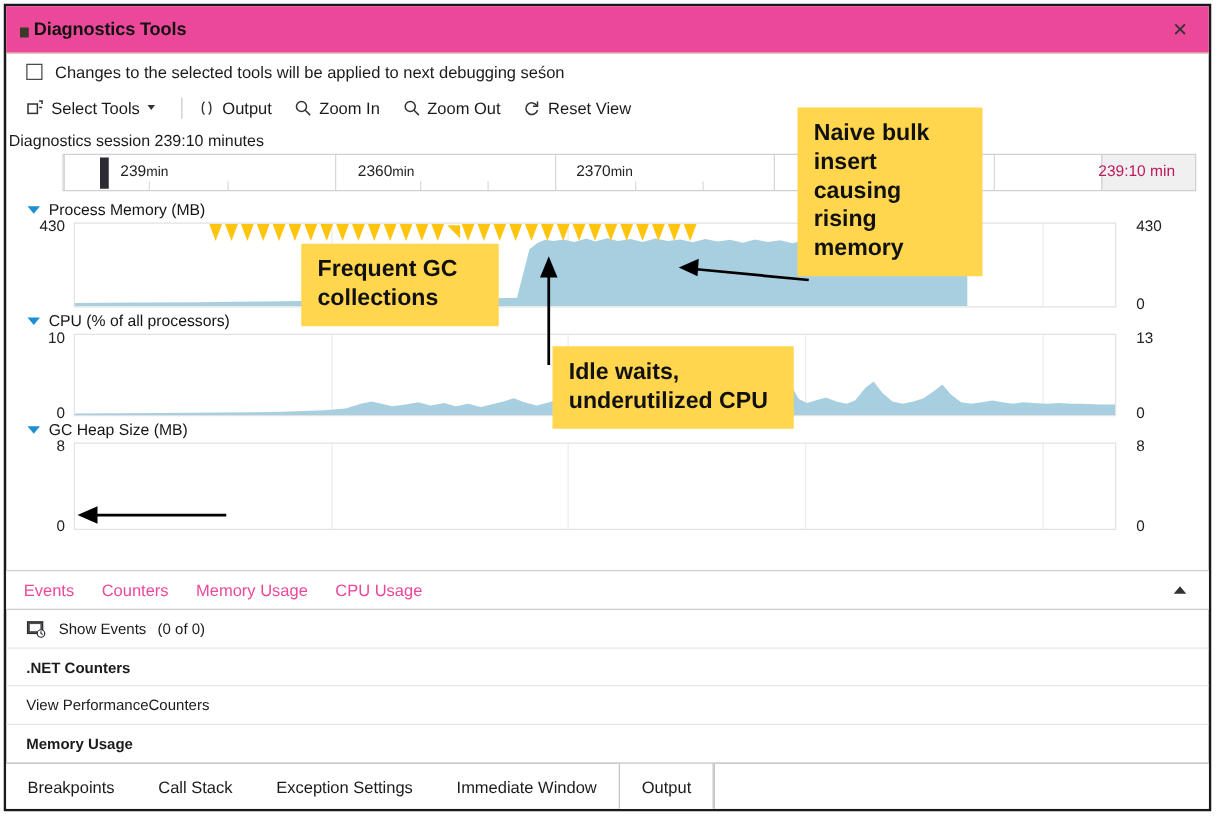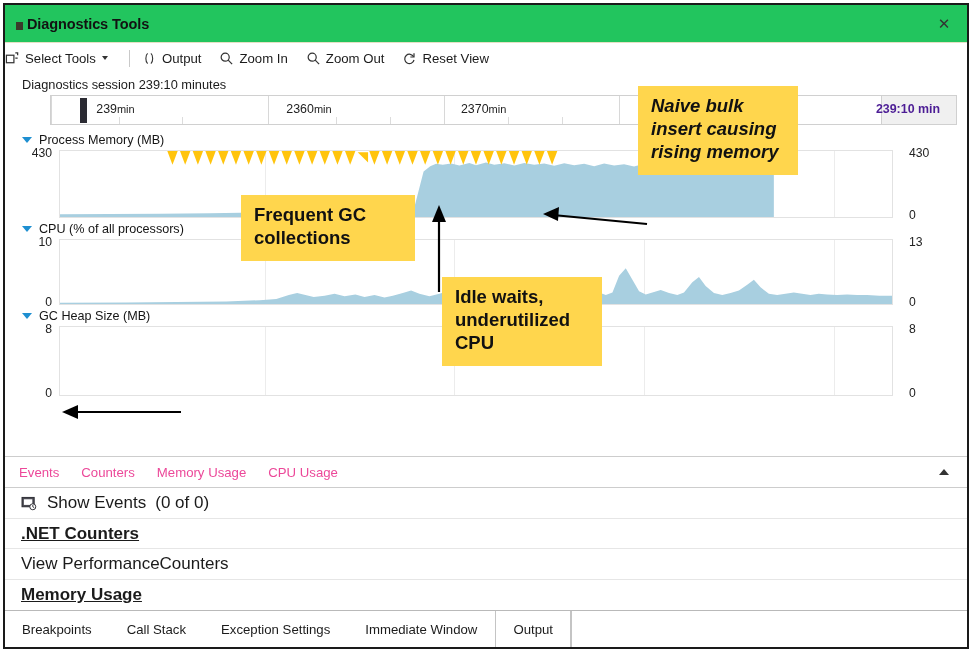--- a/index.html
+++ b/index.html
@@ -9,21 +9,21 @@
     background:#ffffff;
     -webkit-font-smoothing:antialiased;
   }
   .window{
     position:absolute;left:3px;top:3px;width:966px;height:646px;
     background:#ffffff;border:2px solid #1a1a1a;box-sizing:border-box;
     display:flex;flex-direction:column;
   }
   
   .titlebar{
-    height:37px;flex:0 0 37px;background:#22c55e;
+    height:37px;flex:0 0 37px;background:#ec4899;
     display:flex;align-items:center;position:relative;
     border-bottom:1px solid #e4e0c4;
   }
   .title-dot{width:7px;height:8px;background:#3a3a2a;margin-left:11px;margin-top:5px;}
   .title-text{
     font-size:14.5px;font-weight:bold;color:#121212;margin-left:4px;letter-spacing:-0.1px;
   }
   .close-btn{
     position:absolute;right:10px;top:50%;transform:translateY(-50%);
     width:26px;height:24px;display:flex;align-items:center;justify-content:center;
@@ -33,56 +33,56 @@
   .optrow{
     height:28px;flex:0 0 28px;display:flex;align-items:center;padding-left:16px;
   }
   .chk{
     width:13px;height:13px;border:1.4px solid #4a4a4a;background:#fff;
     box-sizing:border-box;margin-right:10px;cursor:pointer;
   }
   .optrow .lbl{font-size:13.2px;color:#1b1b1b;}
   
   .toolbar{
-    height:30px;flex:0 0 30px;display:flex;align-items:center;padding-left:0;gap:0px;text-align:right;
+    height:30px;flex:0 0 30px;display:flex;align-items:center;padding-left:16px;gap:0px;text-align:right;
   }
   .tbtn{
     display:flex;align-items:center;height:24px;padding:0 9px 0 0;margin-right:9px;
     font-size:13.2px;color:#1b1b1b;cursor:pointer;white-space:nowrap;
   }
   .tbtn .gl{margin-right:5px;display:inline-flex;align-items:center;}
   .caret{
     margin-left:6px;width:0;height:0;border-left:3.5px solid transparent;
     border-right:3.5px solid transparent;border-top:4.5px solid #333;
   }
   .tsep{width:1px;height:17px;background:#c9c9c9;margin:0 12px 0 3px;}
   
   .sessline{
-    height:22px;flex:0 0 22px;font-size:12.8px;color:#1b1b1b;padding-left:17px;
+    height:22px;flex:0 0 22px;font-size:12.8px;color:#1b1b1b;padding-left:2px;
     display:flex;align-items:center;text-align:center;
   }
   
   .ruler-wrap{height:34px;flex:0 0 34px;padding:0 10px 0 17px;box-sizing:border-box;margin-left:28px;}
   .ruler{
     position:relative;height:30px;border:1px solid #d0d0d0;background:#fff;
     box-sizing:border-box;overflow:hidden;
   }
   .rtick{position:absolute;top:0;width:1px;background:#d8d8d8;}
   .rtick.major{height:30px;}
   .rtick.minor{height:9px;top:21px;background:#dcdcdc;}
   .rlabel{
     position:absolute;top:6px;font-size:12.4px;color:#222;white-space:nowrap;
   }
   .rlabel .u{font-size:11px;}
   .cursor-bar{position:absolute;top:2px;width:7px;height:25px;background:#2b2b33;}
   .rend{
     position:absolute;right:0;top:0;height:28px;width:74px;background:#f0f0f0;
     border-left:1px solid #d0d0d0;
   }
-  .rend-label{position:absolute;right:16px;top:6px;font-size:12.4px;color:#4c1d95;font-weight:bold;}
+  .rend-label{position:absolute;right:16px;top:6px;font-size:12.4px;color:#be185d;}
   
   .graphs{flex:1 1 auto;display:flex;flex-direction:column;min-height:0;}
   .section{position:relative;}
   .sec-head{
     height:21px;display:flex;align-items:center;padding-left:17px;font-size:12.6px;color:#151515;
   }
   .tri{
     width:0;height:0;border-left:5px solid transparent;border-right:5px solid transparent;
     border-top:6px solid #1e8fd1;margin-right:7px;cursor:pointer;
   }
@@ -117,26 +117,26 @@
     display:flex;align-items:center;padding-left:14px;position:relative;background:#fff;
   }
   .btab{font-size:13.2px;color:#ec4899;margin-right:22px;cursor:pointer;white-space:nowrap;}
   .collapse-ico{
     position:absolute;right:18px;top:50%;transform:translateY(-50%);
     width:0;height:0;border-left:5px solid transparent;border-right:5px solid transparent;
     border-bottom:6px solid #333;cursor:pointer;
   }
   .panel{flex:0 0 auto;}
   .prow{
-    display:flex;align-items:center;padding-left:16px;font-size:17px;color:#1b1b1b;
+    display:flex;align-items:center;padding-left:16px;font-size:12px;color:#1b1b1b;
     border-bottom:1px solid #e6e6e6;box-sizing:border-box;
   }
   .prow.h31{height:31px;}
   .prow.h30{height:30px;}
-  .prow.bold{font-weight:bold;text-decoration:underline;}
+  .prow.bold{font-weight:bold;}
   .prow.nb{border-bottom:none;}
   .evt-ico{margin-right:9px;display:inline-flex;}
   .cnt{margin-left:9px;}
   
   .footer{
     height:36px;flex:0 0 36px;display:flex;align-items:stretch;
     border-top:1px solid #b9b9b9;background:#fff;
   }
   .ftab{
     display:flex;align-items:center;padding:0 17px;font-size:13.2px;color:#1b1b1b;
@@ -151,20 +151,24 @@
 <body>
 
 <div class="window">
 
   <div class="titlebar">
     <div class="title-dot"></div>
     <div class="title-text">Diagnostics Tools</div>
     <div class="close-btn">✕</div>
   </div>
 
+  <div class="optrow">
+    <div class="chk"></div>
+    <div class="lbl">Changes to the selected tools will be applied to next debugging seśon</div>
+  </div>
 
   <div class="toolbar">
     <div class="tbtn">
       <span class="gl">
         <svg width="15" height="15" viewBox="0 0 16 16">
             <rect x="1.5" y="4.5" width="8" height="8" fill="none" stroke="#333" stroke-width="1.3"></rect>
             <path d="M11 2 L13.5 2 L13.5 4.5 M11 7.5 L13.5 7.5" stroke="#333" stroke-width="1.3" fill="none"></path>
           </svg>
       </span>
       <span>Select Tools</span>
@@ -403,28 +407,28 @@
     <div class="ftab">Exception Settings</div>
     <div class="ftab">Immediate Window</div>
     <div class="ftab active">Output</div>
     <div class="ftab-fill"></div>
   </div>
 
   <svg class="arrow-svg" style="left:530px;top:195px;width:140px;height:40px;">
     <line x1="112" y1="24" x2="18" y2="15" stroke="#000" stroke-width="2.2"></line>
     <polygon points="8,14 24,7 23,21" fill="#000"></polygon>
   </svg>
-  <div class="callout" style="left:633px;top:81px;width:160px;font-style:italic;">Naive bulk insert causing rising memory</div>
-
-  <div class="callout" style="left:236px;top:190px;width:174px;">Frequent GC collections</div>
+  <div class="callout" style="left:633px;top:81px;width:148px;">Naive bulk insert causing rising memory</div>
+
+  <div class="callout" style="left:236px;top:190px;width:158px;">Frequent GC collections</div>
 
   <svg class="arrow-svg" style="left:420px;top:195px;width:30px;height:95px;">
     <line x1="14" y1="92" x2="14" y2="18" stroke="#000" stroke-width="2.2"></line>
     <polygon points="14,5 7,22 21,22" fill="#000"></polygon>
   </svg>
-  <div class="callout" style="left:437px;top:272px;width:160px;">Idle waits, underutilized CPU</div>
+  <div class="callout" style="left:437px;top:272px;width:193px;">Idle waits, underutilized CPU</div>
 
   <svg class="arrow-svg" style="left:52px;top:395px;width:130px;height:26px;">
     <line x1="124" y1="12" x2="16" y2="12" stroke="#000" stroke-width="2.2"></line>
     <polygon points="5,12 21,5 21,19" fill="#000"></polygon>
   </svg>
 
 </div>
 
 </body></html>

